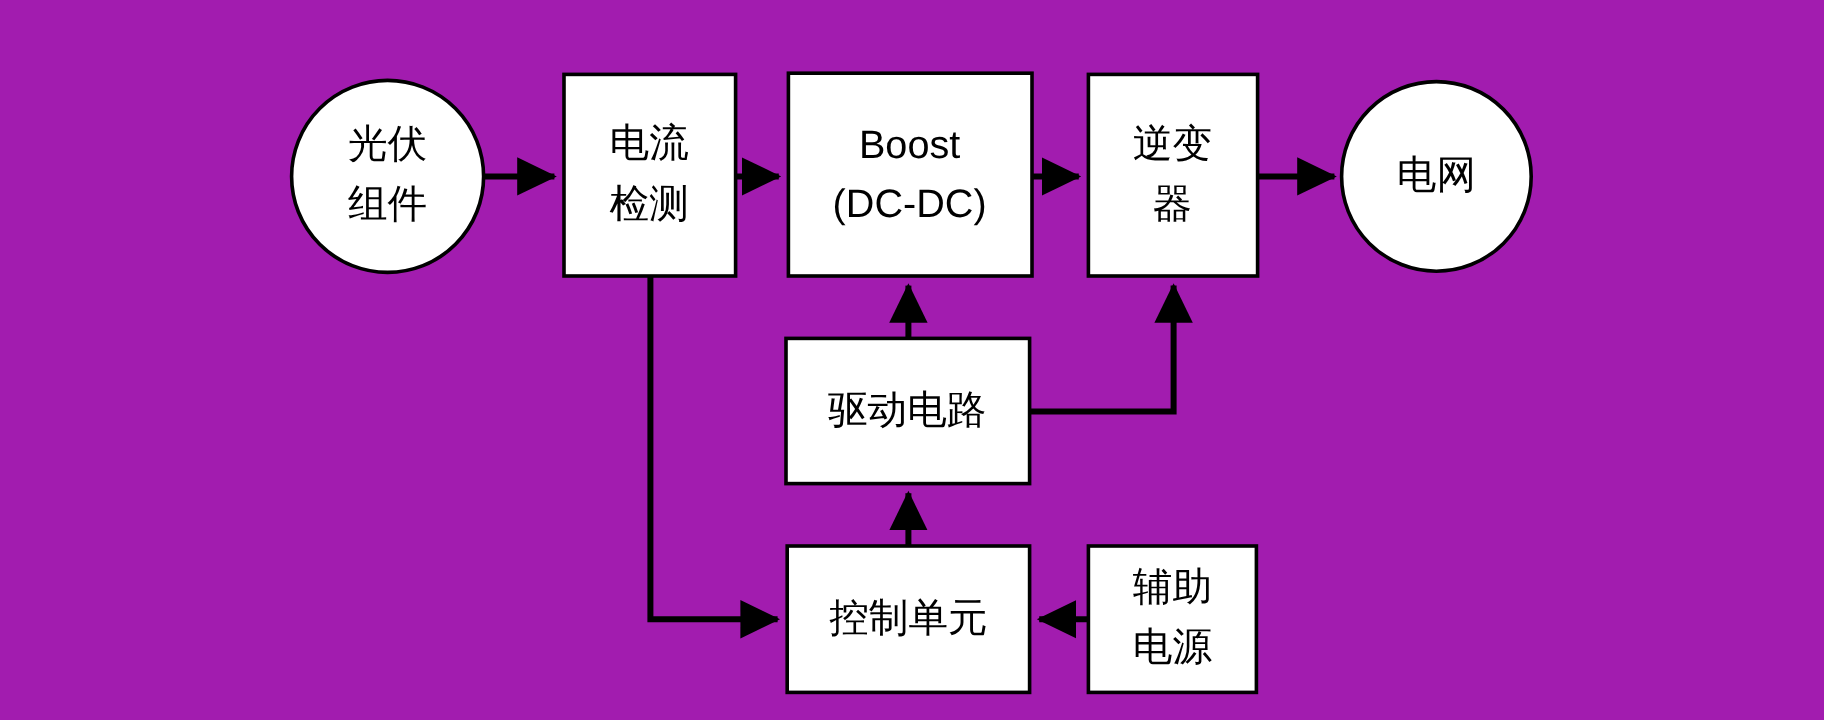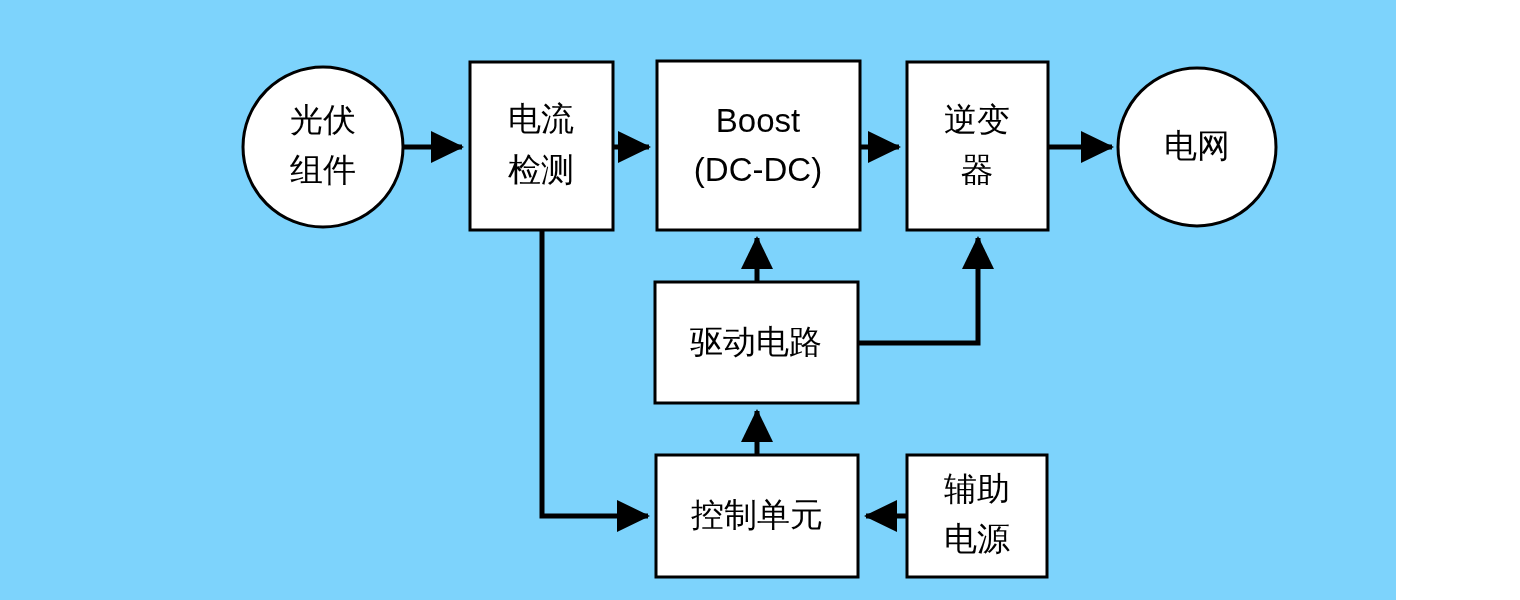--- a/index.html
+++ b/index.html
@@ -2,23 +2,23 @@
 <html><head>
 <meta charset="utf-8">
 <style>
   html, body {
     margin: 0;
     padding: 0;
     background: #ffffff;
   }
   #diagram-root {
     position: relative;
-    width: 1396px;
+    width: 1520px;
     height: 600px;
-    background: #7dd3fc;
+    background: #a21caf;
     font-family: "Liberation Sans", "DejaVu Sans", sans-serif;
     overflow: hidden;
   }
   svg.canvas {
     position: absolute;
     top: 0;
     left: 0;
     width: 1520px;
     height: 600px;
     display: block;

